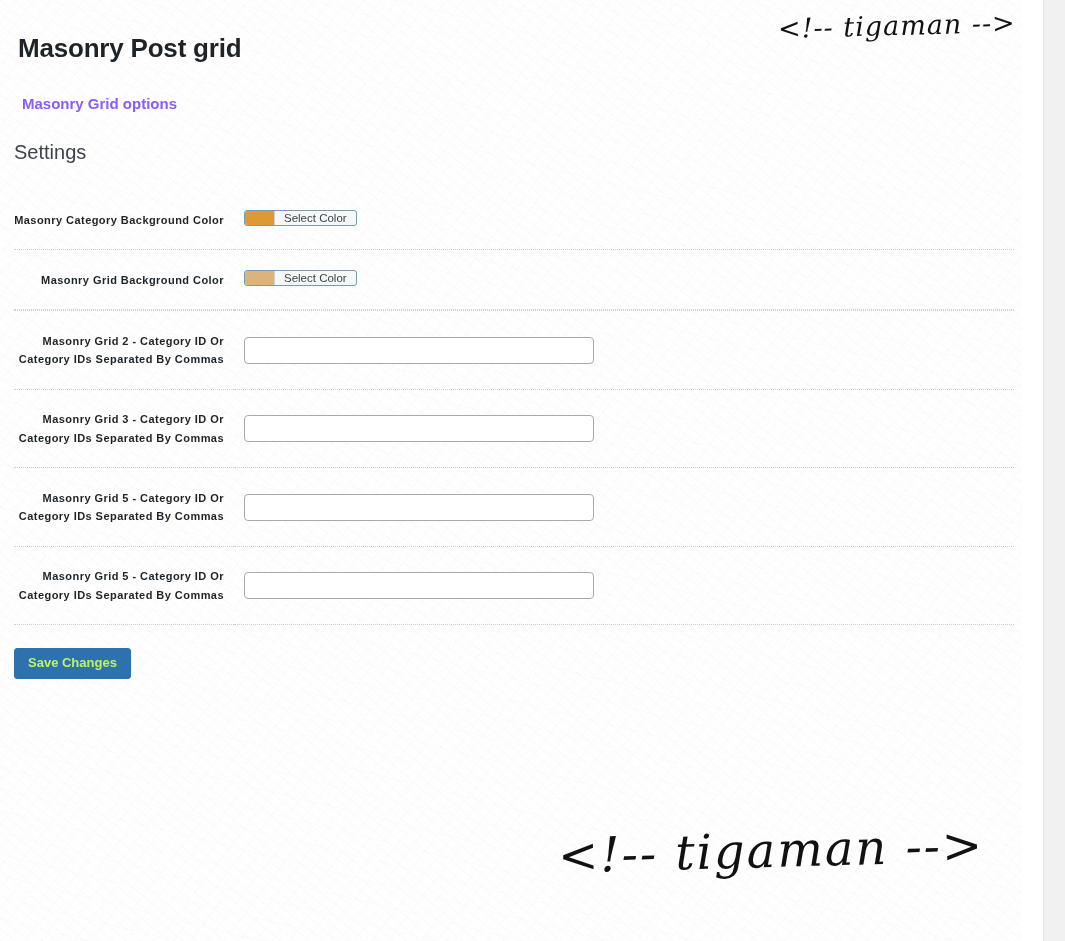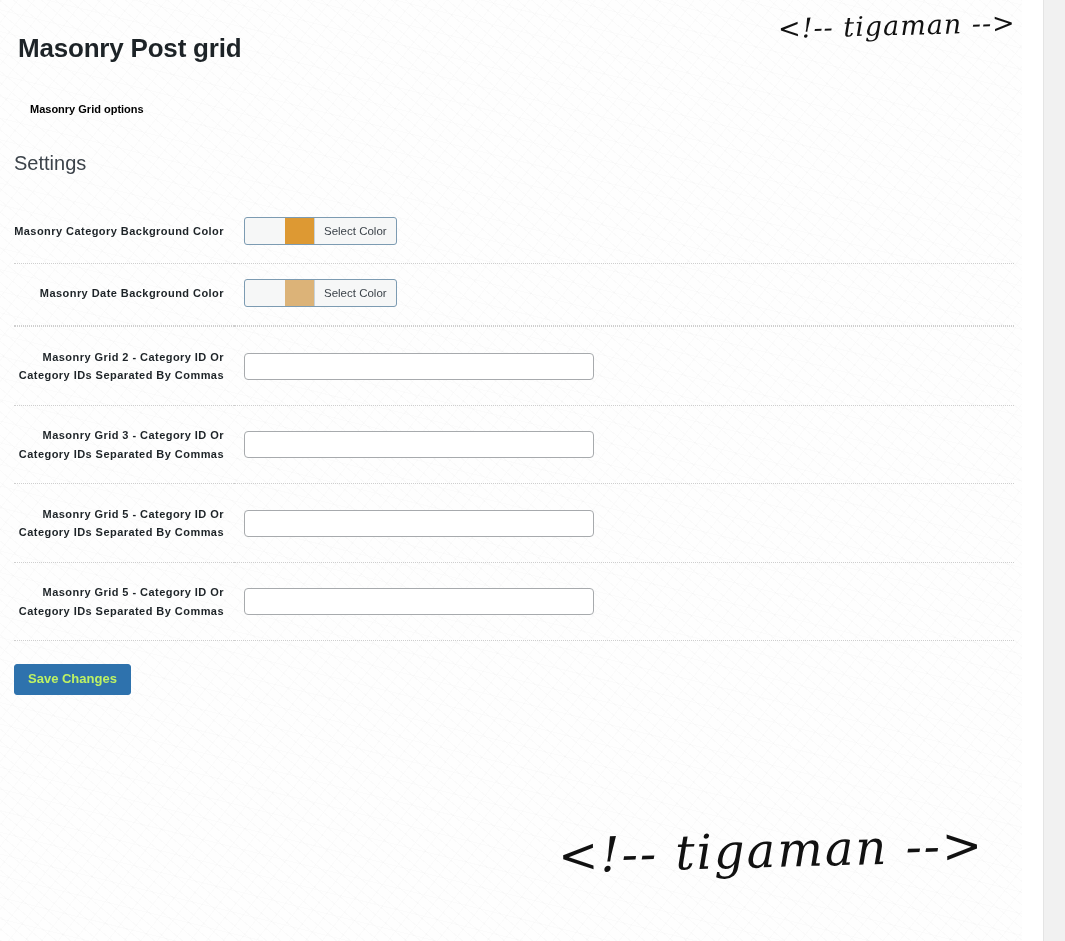--- a/index.html
+++ b/index.html
@@ -43,25 +43,25 @@
   .page-title {
     margin: 4px;
     padding: 28px 0 0 0;
     font-size: 26px;
     font-weight: bold;
     line-height: 1.25;
     color: #1d2327;
     letter-spacing: -0.2px;
   }
   .subtitle {
-    margin: 16px;
+    margin: 8px;
     padding: 22px 0 0 0;
-    font-size: 11px;
+    font-size: 15px;
     font-weight: bold;
-    color: #000000;
+    color: #8b5cf6;
   }
   .settings-heading {
     margin: 0;
     padding: 19px 8px 0 0;
     font-size: 20px;
     font-weight: normal;
     color: #3c434a;
     line-height: 1.3;
   }
 
@@ -90,27 +90,26 @@
   .sep-row td {
     padding: 0;
     height: 1px;
     border-top: 1px dotted #cfcfcf;
   }
 
   
   .color-picker {
     display: inline-flex;
     align-items: stretch;
-    height: 28px;
+    height: 16px;
     border: 1px solid #7c9bb2;
     border-radius: 3px;
     background: #f6f7f7;
     overflow: hidden;
     cursor: pointer;
-    padding-left: 40px;
   }
   .color-swatch {
     width: 30px;
     border-right: 1px solid #c7d2da;
   }
   .color-picker-label {
     display: flex;
     align-items: center;
     padding: 0 9px;
     font-size: 11.5px;
@@ -227,21 +226,21 @@
               <span class="color-swatch" id="swatch-0" style="background: rgb(221, 153, 51);"></span>
               <span class="color-picker-label">Select Color</span>
             </div>
           </td>
         </tr>
         <tr class="sep-row">
             <td colspan="2"></td>
           </tr>
 
         <tr class="form-row">
-          <th>Masonry Date Background Color</th>
+          <th>Masonry Grid Background Color</th>
           <td>
             <div class="color-picker">
               <span class="color-swatch" id="swatch-1" style="background: rgb(220, 179, 120);"></span>
               <span class="color-picker-label">Select Color</span>
             </div>
           </td>
         </tr>
         <tr class="sep-row">
             <td colspan="2"></td>
           </tr>

